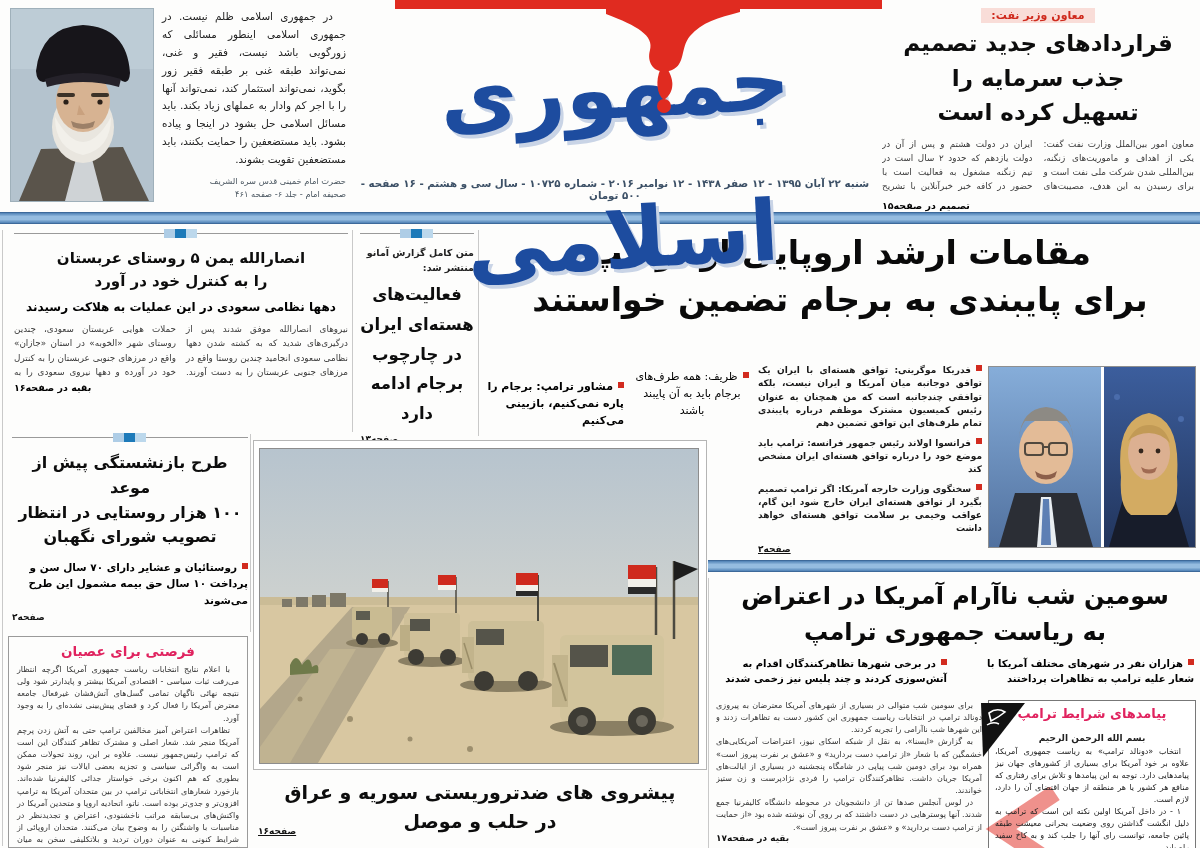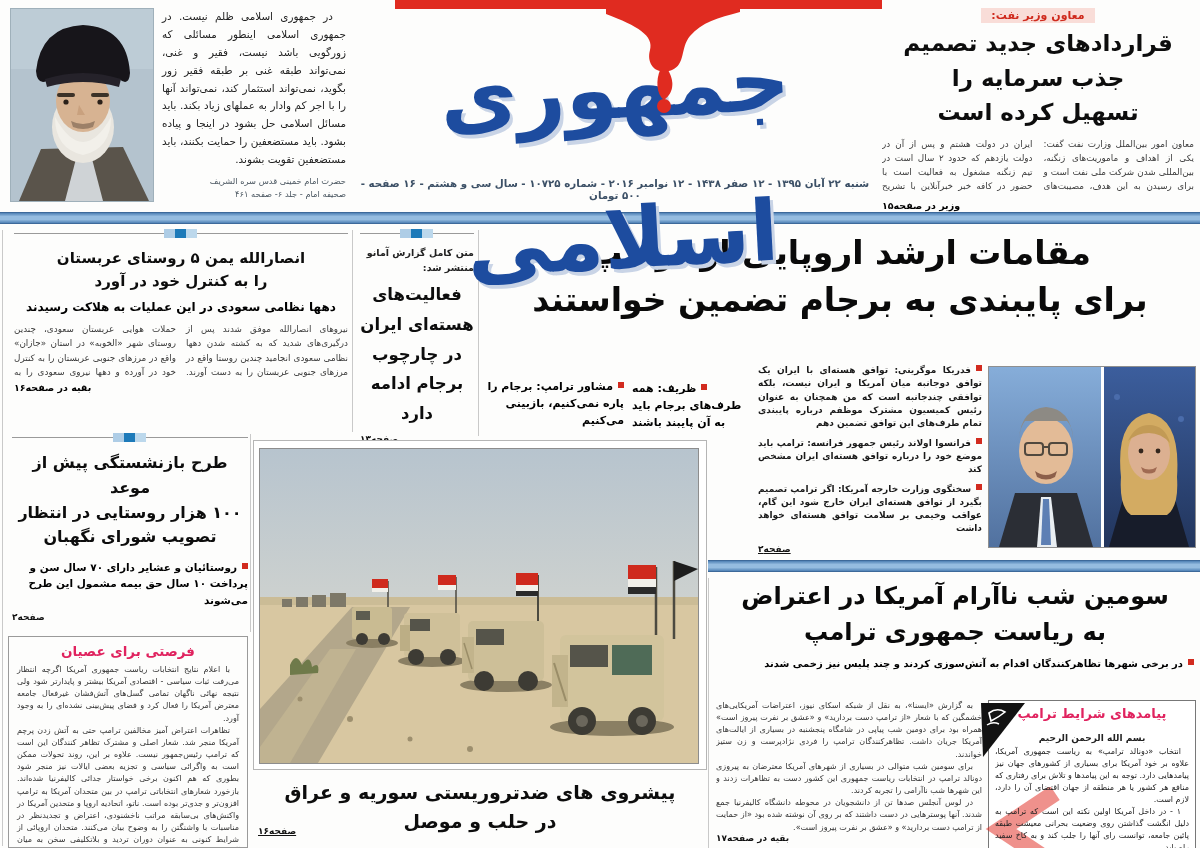--- a/index.html
+++ b/index.html
@@ -56,21 +56,21 @@
 
   
   #iaea{left:360px;top:228px;width:114px;}
   #iaea-kicker{font-size:9.5px;font-weight:bold;margin-top:5px;line-height:1.6;color:#222;}
   #iaea-hl{font-size:16.5px;line-height:1.8;margin-top:5px;}
   #iaea-page{margin-top:5px;text-align:left;}
 
   
   #lead-hl{left:484px;top:230px;width:712px;font-size:33px;line-height:1.42;font-weight:800;color:#0a0a0a;}
   #advisor{left:484px;top:378px;width:140px;font-size:11px;font-weight:bold;line-height:1.55;text-align:right;}
-  #zarif{left:632px;top:380px;width:120px;font-size:11px;font-weight:bold;line-height:1.55;text-align:left;}
+  #zarif{left:632px;top:368px;width:120px;font-size:11px;font-weight:normal;line-height:1.55;text-align:center;}
   #euro-bullets{left:758px;top:364px;width:224px;height:178px;overflow:hidden;font-size:9px;font-weight:bold;line-height:1.48;color:#1a1a1a;}
   #euro-bullets .bl{margin-bottom:6px;text-align:justify;}
   #lead-page{left:758px;top:544px;}
   #holl-photo{left:988px;top:366px;width:206px;height:180px;border:1px solid #8f8f8f;background:#fff;}
 
   #divider2{left:708px;top:560px;width:492px;height:10px;}
 
   
   #protests-hl{left:716px;top:578px;width:478px;font-size:24px;line-height:1.5;font-weight:800;color:#0a0a0a;}
   #protests-bullets{left:716px;top:656px;width:478px;display:flex;gap:16px;}
@@ -156,21 +156,21 @@
     <div id="oil-kicker" class="c"><span>معاون وزیر نفت:</span></div>
     <div id="oil-hl" class="c hl">
       <div>قراردادهای جدید تصمیم</div>
       <div>جذب سرمایه را</div>
       <div>تسهیل کرده است</div>
     </div>
     <div id="oil-body" class="body-txt j">
       <div>معاون امور بین‌الملل وزارت نفت گفت: یکی از اهداف و ماموریت‌های زنگنه، بین‌المللی شدن شرکت ملی نفت است و برای رسیدن به این هدف، مصیبت‌های بسیاری را تحمل کرده است. امیر حسین زمانی‌نیا عضو تیم مذاکره‌کننده هسته‌ای</div>
       <div>ایران در دولت هشتم و پس از آن در دولت یازدهم که حدود ۲ سال است در تیم زنگنه مشغول به فعالیت است با حضور در کافه خبر خبرآنلاین با تشریح دلایل این تغییر نام به دستاوردهای وزارت نفت در حوزه بین الملل نیز اشاره کرد.</div>
     </div>
-    <div id="oil-more">وزیر در صفحه۱۵</div>
+    <div id="oil-more">تصمیم در صفحه۱۵</div>
   </div>
 
   <div class="abs blue-bar" id="divider1"></div>
   <div class="vline" style="left:2px;top:230px;height:616px;"></div>
 
   <div class="abs" id="yemen">
     <div class="rule-orn">
       <div class="rl"></div>
       <span class="sq sq1" style="left:calc(50% - 17px);"></span>
       <span class="sq sq2" style="left:calc(50% - 6px);"></span>
@@ -265,25 +265,26 @@
   </div>
 
   <div class="abs blue-bar" id="divider2"></div>
   <div class="vline" style="left:708px;top:578px;height:270px;"></div>
 
   <div class="abs c" id="protests-hl">
     <div>سومین شب ناآرام آمریکا در اعتراض</div>
     <div>به ریاست جمهوری ترامپ</div>
   </div>
   <div class="abs" id="protests-bullets">
+    <div><span class="redsq"></span><span>هزاران نفر در شهرهای مختلف آمریکا با شعار علیه ترامپ به تظاهرات پرداختند</span></div>
     <div><span class="redsq"></span><span>در برخی شهرها تظاهرکنندگان اقدام به آتش‌سوزی کردند و چند پلیس نیز زخمی شدند</span></div>
   </div>
   <div class="abs j" id="protests-body">
+    <p>برای سومین شب متوالی در بسیاری از شهرهای آمریکا معترضان به پیروزی دونالد ترامپ در انتخابات ریاست جمهوری این کشور دست به تظاهرات زدند و این شهرها شب ناآرامی را تجربه کردند.</p>
     <p>به گزارش «ایسنا»، به نقل از شبکه اسکای نیوز، اعتراضات آمریکایی‌های خشمگین که با شعار «از ترامپ دست بردارید» و «عشق بر نفرت پیروز است» همراه بود برای دومین شب پیاپی در شامگاه پنجشنبه در بسیاری از ایالت‌های آمریکا جریان داشت. تظاهرکنندگان ترامپ را فردی نژادپرست و زن ستیز خواندند.</p>
-    <p>برای سومین شب متوالی در بسیاری از شهرهای آمریکا معترضان به پیروزی دونالد ترامپ در انتخابات ریاست جمهوری این کشور دست به تظاهرات زدند و این شهرها شب ناآرامی را تجربه کردند.</p>
     <p>در لوس آنجلس صدها تن از دانشجویان در محوطه دانشگاه کالیفرنیا جمع شدند. آنها پوسترهایی در دست داشتند که بر روی آن نوشته شده بود «از حمایت از ترامپ دست بردارید» و «عشق بر نفرت پیروز است».</p>
   </div>
   <div class="abs pref" id="protests-more">بقیه در صفحه۱۷</div>
 
   <div class="abs" id="sidebar-box">
     <div id="sb-corner">
       <svg width="46" height="56" viewBox="0 0 46 56">
         <polygon points="0,0 44,0 2,54" fill="#121212"></polygon>
         <path d="M8,10 Q16,4 24,9 Q18,14 10,18 Z" fill="none" stroke="#ffffff" stroke-width="1.6"></path>
         <path d="M6,22 Q12,18 18,21" fill="none" stroke="#ffffff" stroke-width="1.4"></path>

